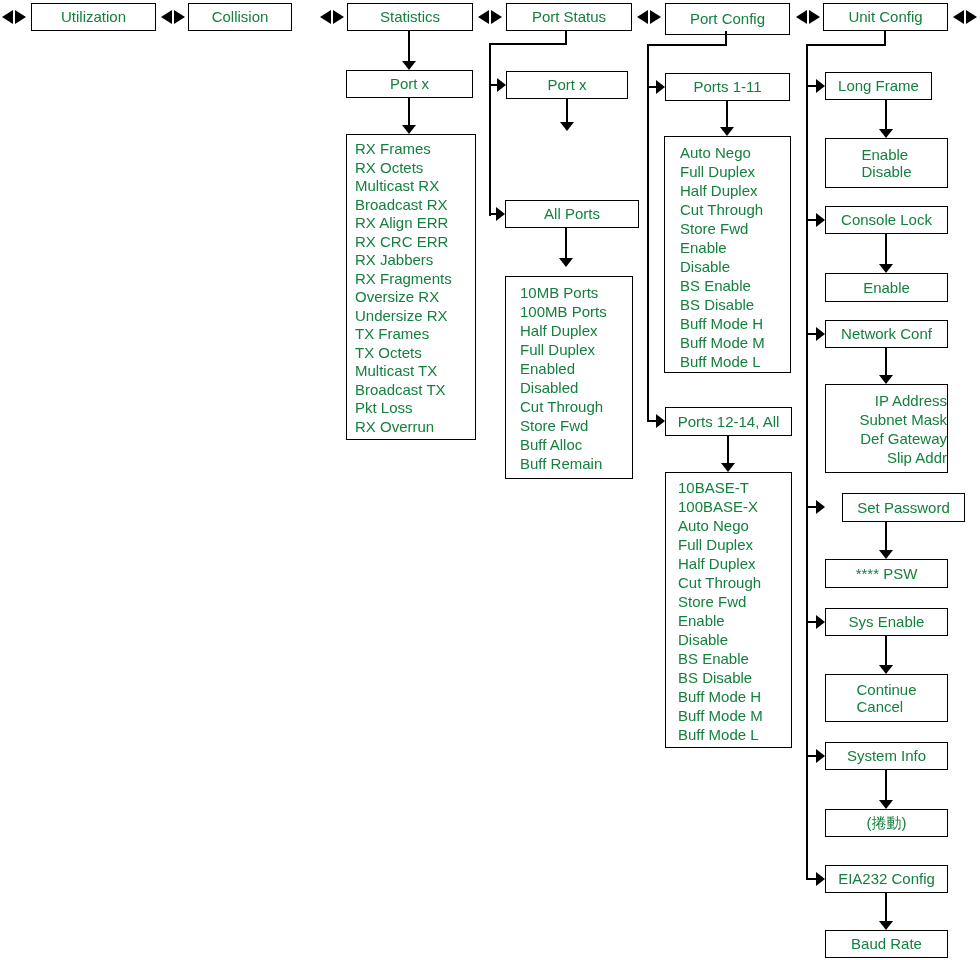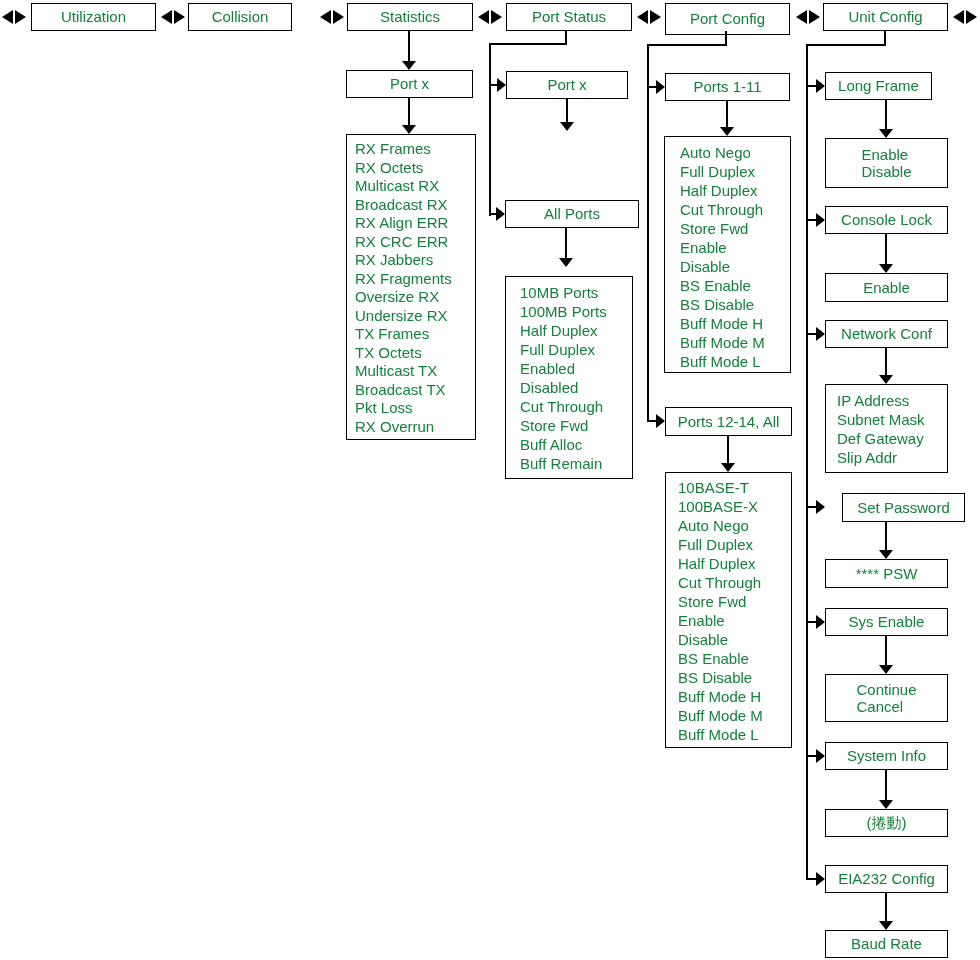--- a/index.html
+++ b/index.html
@@ -155,21 +155,21 @@
     <span class="optblock">Enable
 Disable</span>
   </div>
 
   <div class="box" style="left:825px;top:206px;width:123px;height:28px;">Console Lock</div>
   <div class="varrow" style="left:879px;top:234px;height:39px;"></div>
   <div class="box" style="left:825px;top:273px;width:123px;height:29px;">Enable</div>
 
   <div class="box" style="left:825px;top:320px;width:123px;height:28px;">Network Conf</div>
   <div class="varrow" style="left:879px;top:348px;height:36px;"></div>
-  <div class="list" style="left:825px;top:384px;width:123px;height:89px;padding:6px 0 0 11px;line-height:19px;">IP Address
+  <div class="list" style="left:825px;top:384px;width:123px;height:89px;padding:6px 0 0 11px;line-height:19px;text-align:right;">IP Address
 Subnet Mask
 Def Gateway
 Slip Addr</div>
 
   <div class="box" style="left:825px;top:493px;width:123px;height:29px;margin-left:17px;">Set Password</div>
   <div class="varrow" style="left:879px;top:522px;height:37px;"></div>
   <div class="box" style="left:825px;top:559px;width:123px;height:29px;">**** PSW</div>
 
   <div class="box" style="left:825px;top:608px;width:123px;height:28px;">Sys Enable</div>
   <div class="varrow" style="left:879px;top:636px;height:38px;"></div>

